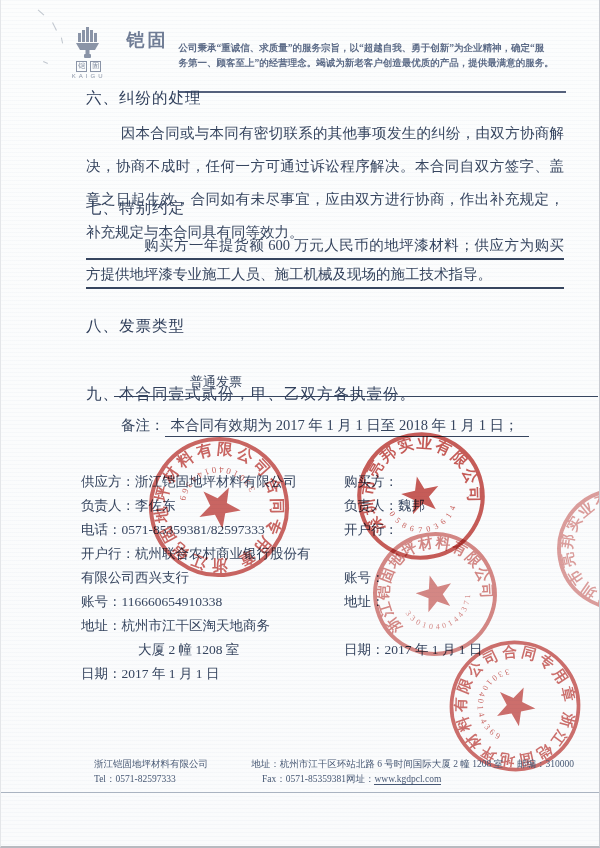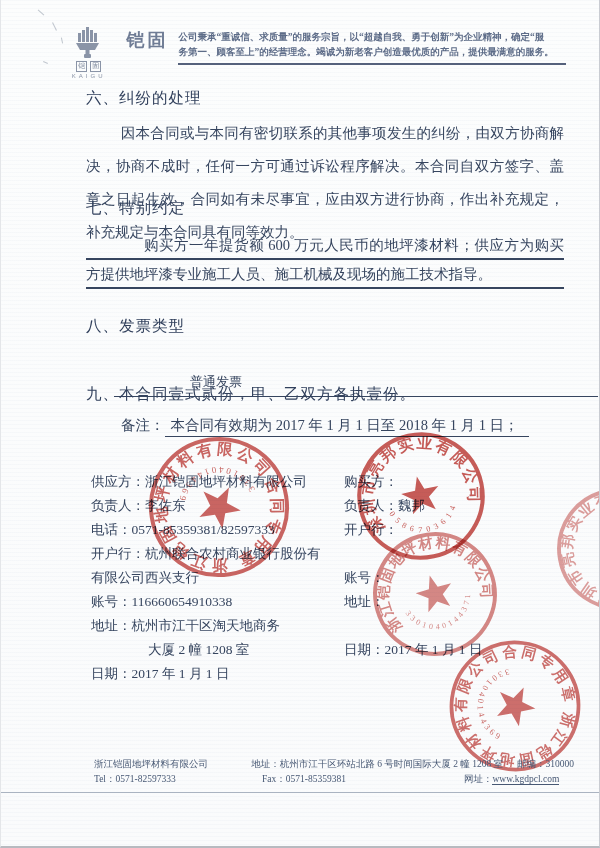--- a/index.html
+++ b/index.html
@@ -14,51 +14,51 @@
     color:#36455f;
   }
   
   .letterhead{position:absolute;left:60px;top:26px;width:505px;display:flex;align-items:flex-start;}
   .logoblock{width:56px;text-align:center;color:#8a94a7;}
   .logoblock svg{display:block;margin:0 auto;}
   .boxedrow{display:flex;justify-content:center;gap:3px;margin-top:1px;}
   .boxedchar{font-size:7px;line-height:9px;border:1px solid #8a94a7;padding:0 1px;color:#7d889c;}
   .brand-en{font-size:6px;letter-spacing:3px;color:#8a94a7;margin-top:1px;font-family:"Liberation Sans",sans-serif;}
   .brandbig{font-size:18px;font-weight:bold;color:#6f7c95;letter-spacing:3px;margin:2px 0 0 10px;white-space:nowrap;}
-  .slogan{margin-left:10px;margin-top:4px;width:392px;font-size:9.5px;font-weight:bold;
-    color:#5d6c88;line-height:15px;border-bottom:2px solid #55617c;padding-bottom:3px;}
+  .slogan{margin-left:10px;margin-top:15px;width:392px;font-size:9.5px;font-weight:bold;
+    color:#5d6c88;line-height:15px;border-bottom:2px solid #55617c;padding-bottom:20px;}
   
   .penmark{position:absolute;border-top:1.5px solid #8e99a8;opacity:.55;}
   
   .sec{position:absolute;left:85px;width:478px;}
   .sec-h{font-size:15.5px;letter-spacing:1px;color:#31405c;}
   .sec-body{font-size:14.5px;line-height:33px;text-indent:2.4em;margin-top:8px;text-align:justify;}
   .sec-body-ul{
     font-size:14.5px;line-height:29px;text-indent:4em;margin-top:12px;text-align:justify;
     background:repeating-linear-gradient(to bottom, rgba(0,0,0,0) 0 27.2px, #36455f 27.2px 29px);
     padding-bottom:1px;
   }
   .invoice-line{margin:36px 0 0 28px;width:408px;border-bottom:1.5px solid #36455f;
     padding:0 0 5px 76px;font-size:13px;}
   .remark-label{font-size:14.5px;margin-left:35px;}
   .remark-val{font-size:14.5px;border-bottom:1.5px solid #36455f;padding:0 10px 3px 6px;}
   
   .party{position:absolute;top:470px;font-size:13.5px;}
   .party .row{height:24px;line-height:24px;white-space:nowrap;}
   .party .row.cont-indent{padding-left:57px;}
-  #supplier-col{left:90px;width:258px;}
+  #supplier-col{left:80px;width:258px;}
   #buyer-col{left:343px;width:230px;}
   
   .footer{position:absolute;left:93px;top:757px;width:480px;font-size:9.5px;color:#47587456;
     color:#475874;line-height:15px;}
   .footer .frow{display:flex;}
   .footer .fc1{width:168px;white-space:nowrap;}
   .footer .fc2{flex:1;white-space:nowrap;}
   .footer .postal{margin-left:14px;}
-  .footer .site{margin-left:118px;}
+  .footer .site{}
   .footer .url{border-bottom:1px solid #475874;}
   .footer-rule{position:absolute;left:0;top:792px;width:600px;border-top:1px solid #97a2b3;opacity:.8;}
   
   .stamp{position:absolute;mix-blend-mode:multiply;pointer-events:none;}
   .stamp circle{fill:none;stroke:#c0403b;}
   .stamp text{fill:#c0403b;font-family:"Liberation Serif","DejaVu Serif",serif;font-weight:bold;}
   .stamp .num{font-weight:normal;letter-spacing:2px;}
   .stamp use{fill:#c0403b;}
 </style>
 </head>

